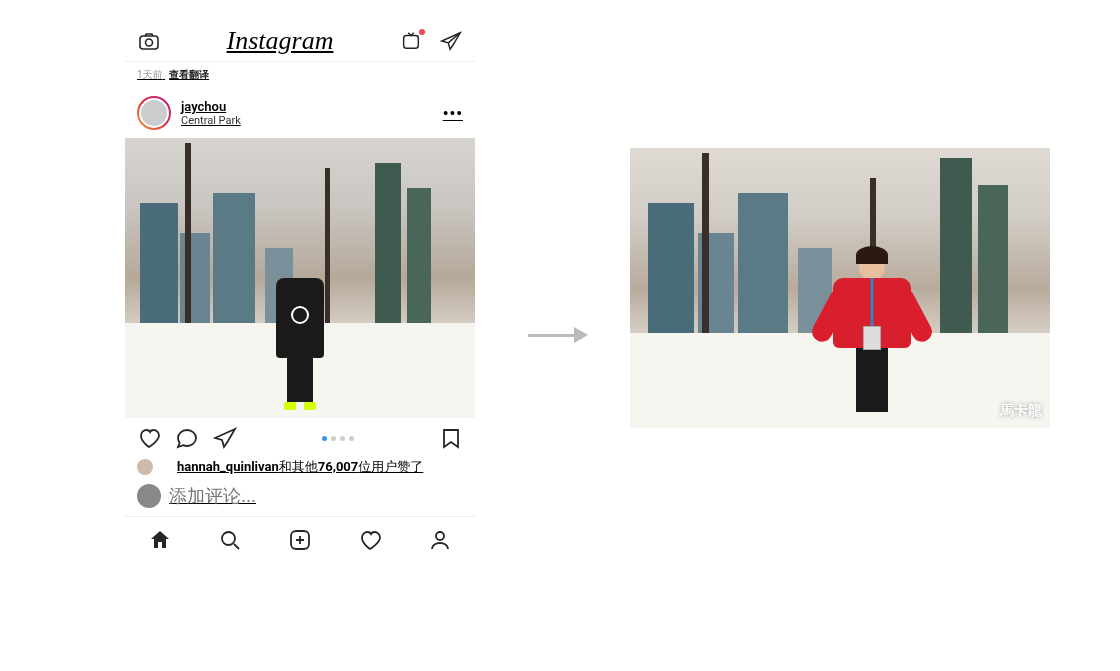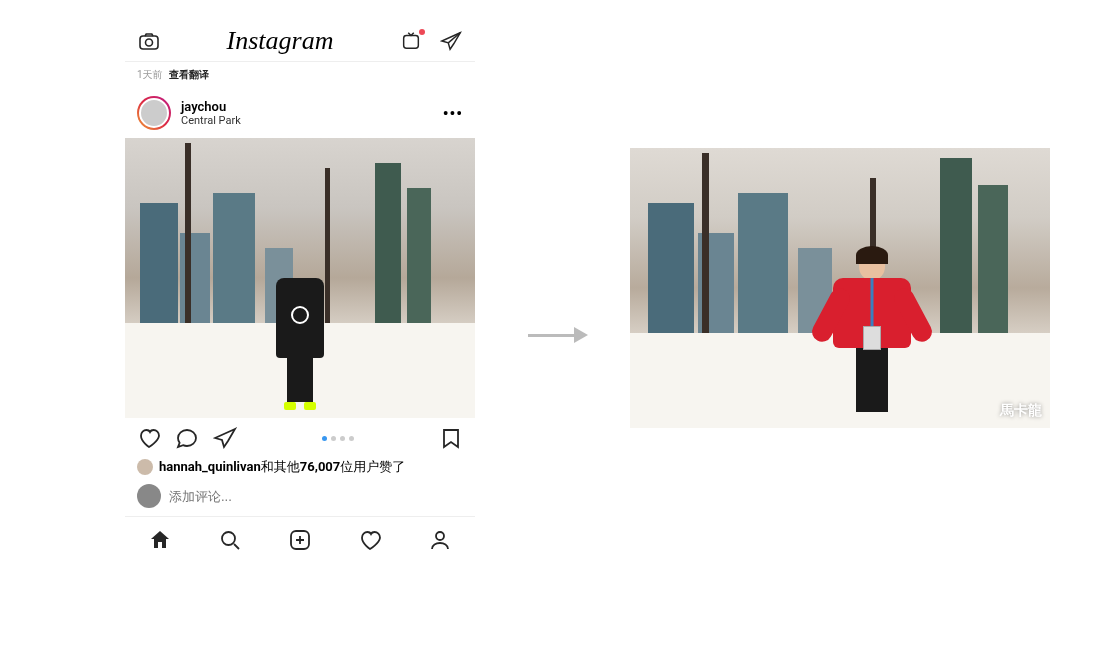--- a/index.html
+++ b/index.html
@@ -1,17 +1,17 @@
 <!DOCTYPE html>
 <html><head>
 <meta charset="utf-8">
 <style>
   * { box-sizing: border-box; margin: 0; padding: 0; }
   body { font-family: -apple-system, BlinkMacSystemFont, "Segoe UI", Roboto, Helvetica, Arial, sans-serif; background: #fff; width: 1120px; height: 671px; position: relative; }
-  .phone { position: absolute; left: 125px; top: 20px; width: 350px; background: #fff; }
+  .phone { position: absolute; left: 125px; top: 20px; width: 350px; background: #fff; text-decoration: underline; }
   .header { display: flex; align-items: center; justify-content: space-between; height: 42px; border-bottom: 1px solid #eee; padding: 0 12px; }
   .header .icon { width: 24px; height: 24px; display: flex; align-items: center; justify-content: center; }
   .logo { font-family: "Brush Script MT", cursive; font-size: 26px; font-style: italic; }
   .igtv { position: relative; }
   .igtv::after { content: ""; position: absolute; top: 0; right: -2px; width: 6px; height: 6px; background: #ed4956; border-radius: 50%; }
   .top-meta { font-size: 10px; color: #999; padding: 6px 12px; }
   .post-header { display: flex; align-items: center; padding: 8px 12px; }
   .avatar-ring { width: 34px; height: 34px; border-radius: 50%; background: linear-gradient(45deg,#f09433,#e6683c,#dc2743,#cc2366,#bc1888); display: flex; align-items: center; justify-content: center; }
   .avatar { width: 30px; height: 30px; border-radius: 50%; background: #ccc; border: 2px solid #fff; }
   .post-user { margin-left: 10px; flex: 1; }
@@ -34,30 +34,30 @@
   .person .body { width: 48px; height: 80px; background: #1a1a1a; border-radius: 8px 8px 4px 4px; margin: 0 auto; position: relative; }
   .person .body::after { content:""; position:absolute; left:50%; top:35%; transform:translateX(-50%); width:14px; height:14px; border:2px solid #fff; border-radius:50%; }
   .person .legs { width: 26px; height: 46px; background: #1a1a1a; margin: -2px auto 0; }
   .person .feet { display:flex; justify-content:space-between; width:32px; margin:0 auto; }
   .person .foot { width:12px; height:8px; background:#d4ff00; border-radius:2px; }
   .actions { display: flex; align-items: center; padding: 8px 12px; }
   .actions .left-actions { display: flex; gap: 14px; }
   .actions .pager { flex: 1; display: flex; justify-content: center; gap: 4px; }
   .pager-dot { width: 5px; height: 5px; border-radius: 50%; background: #ccc; }
   .pager-dot.active { background: #3897f0; }
-  .likes { padding: 0 12px; font-size: 13px; display: flex; align-items: center; gap: 6px; }
+  .likes { padding: 0 12px; font-size: 13px; display: flex; align-items: center; gap: 24px; }
   .likes .mini-av { width: 16px; height: 16px; border-radius: 50%; background: #cba; }
   .caption { padding: 4px 12px; font-size: 13px; }
   .caption .u { font-weight: 600; }
   .caption .tag { color: #003569; }
   .comments-count { padding: 2px 12px; font-size: 13px; color: #999; }
   .comment-row { display: flex; align-items: center; justify-content: space-between; padding: 1px 12px; font-size: 13px; }
   .add-comment { display: flex; align-items: center; gap: 8px; padding: 8px 12px; }
   .add-comment .av { width: 24px; height: 24px; border-radius: 50%; background: #888; }
-  .add-comment input { border: none; font-size: 13px; color: #6d28d9; flex: 1; outline: none; }
+  .add-comment input { border: none; font-size: 18px; color: #6d28d9; flex: 1; outline: none; }
   .time-row { padding: 2px 12px 8px; font-size: 11px; color: #999; }
   .bottom-nav { display: flex; justify-content: space-around; align-items: center; height: 46px; border-top: 1px solid #eee; }
   .bottom-nav .icon { width: 24px; height: 24px; }
   .arrow { position: absolute; left: 528px; top: 320px; width: 60px; height: 30px; display: flex; align-items: center; }
   .arrow-line { width: 48px; height: 3px; background: #bbb; }
   .arrow-head { width: 0; height: 0; border-top: 8px solid transparent; border-bottom: 8px solid transparent; border-left: 14px solid #bbb; }
   .right-image { position: absolute; left: 630px; top: 148px; width: 420px; height: 280px; overflow: hidden; background: linear-gradient(to bottom, #dfdad4 0%, #d1ccc5 25%, #b8ab9c 50%, #f0ece6 80%, #f5f3ef 100%); }
   .right-image .bldg { bottom: 95px; }
   .rb1 { left: 18px; width: 46px; height: 130px; background: #4a6b7a; }
   .rb2 { left: 68px; width: 36px; height: 100px; background: #6a8592; }

